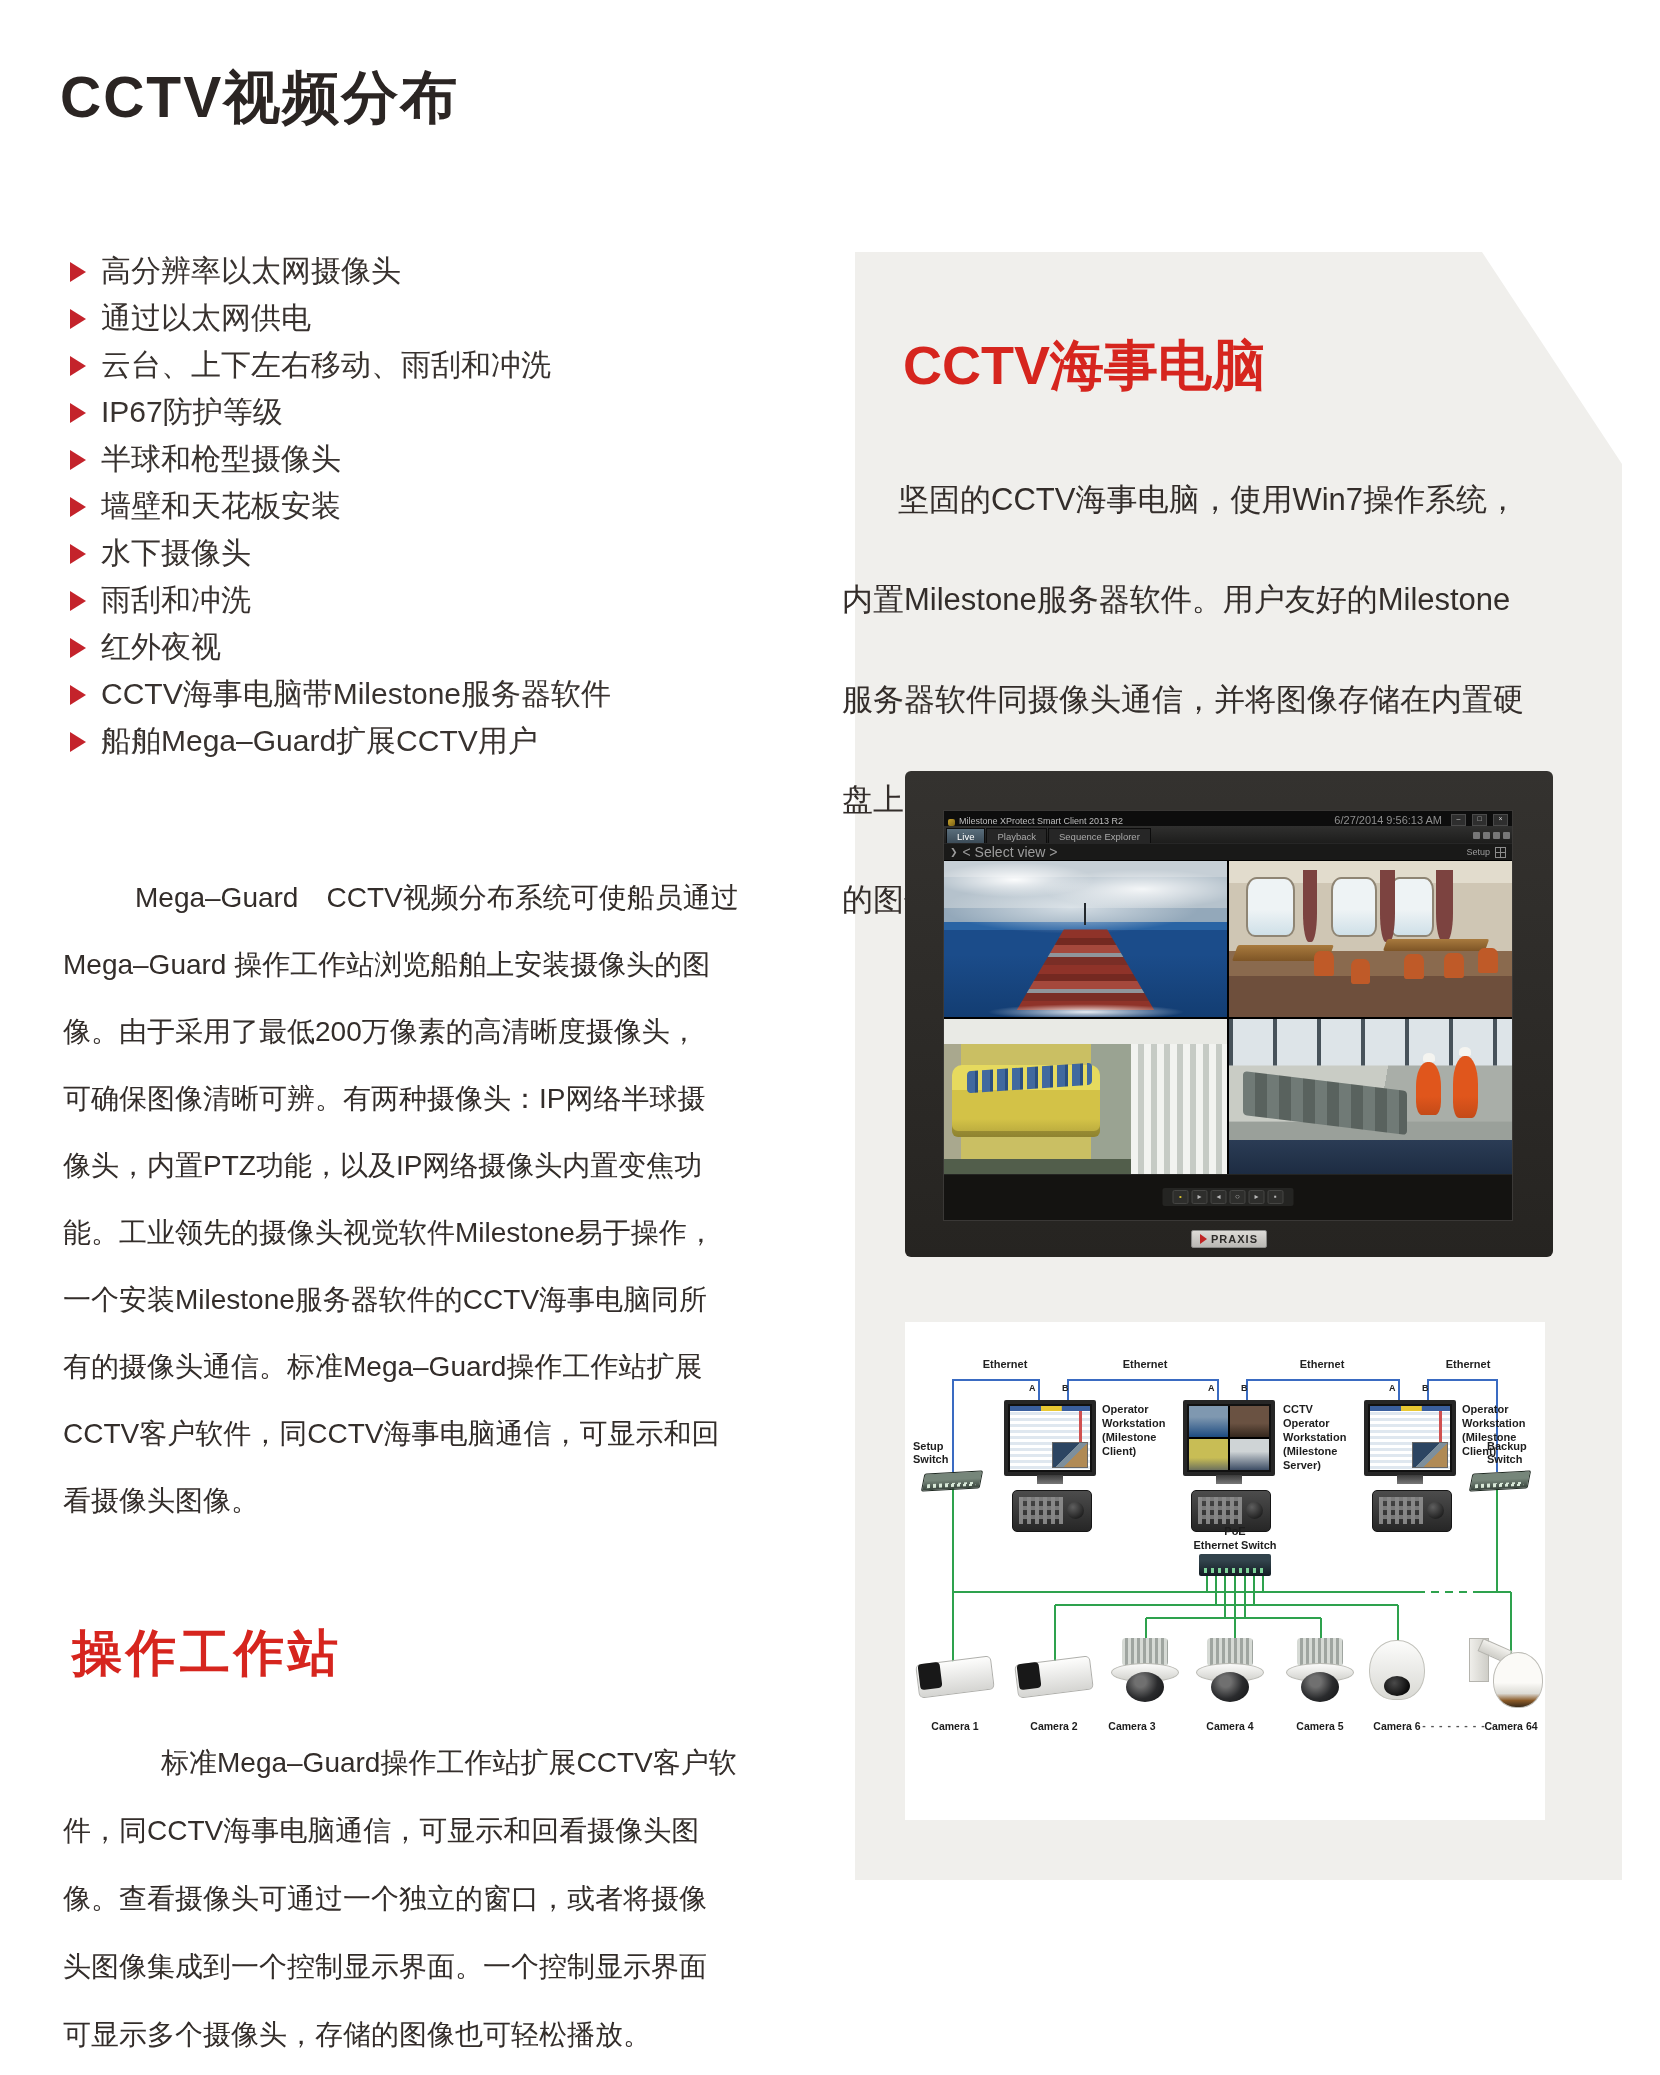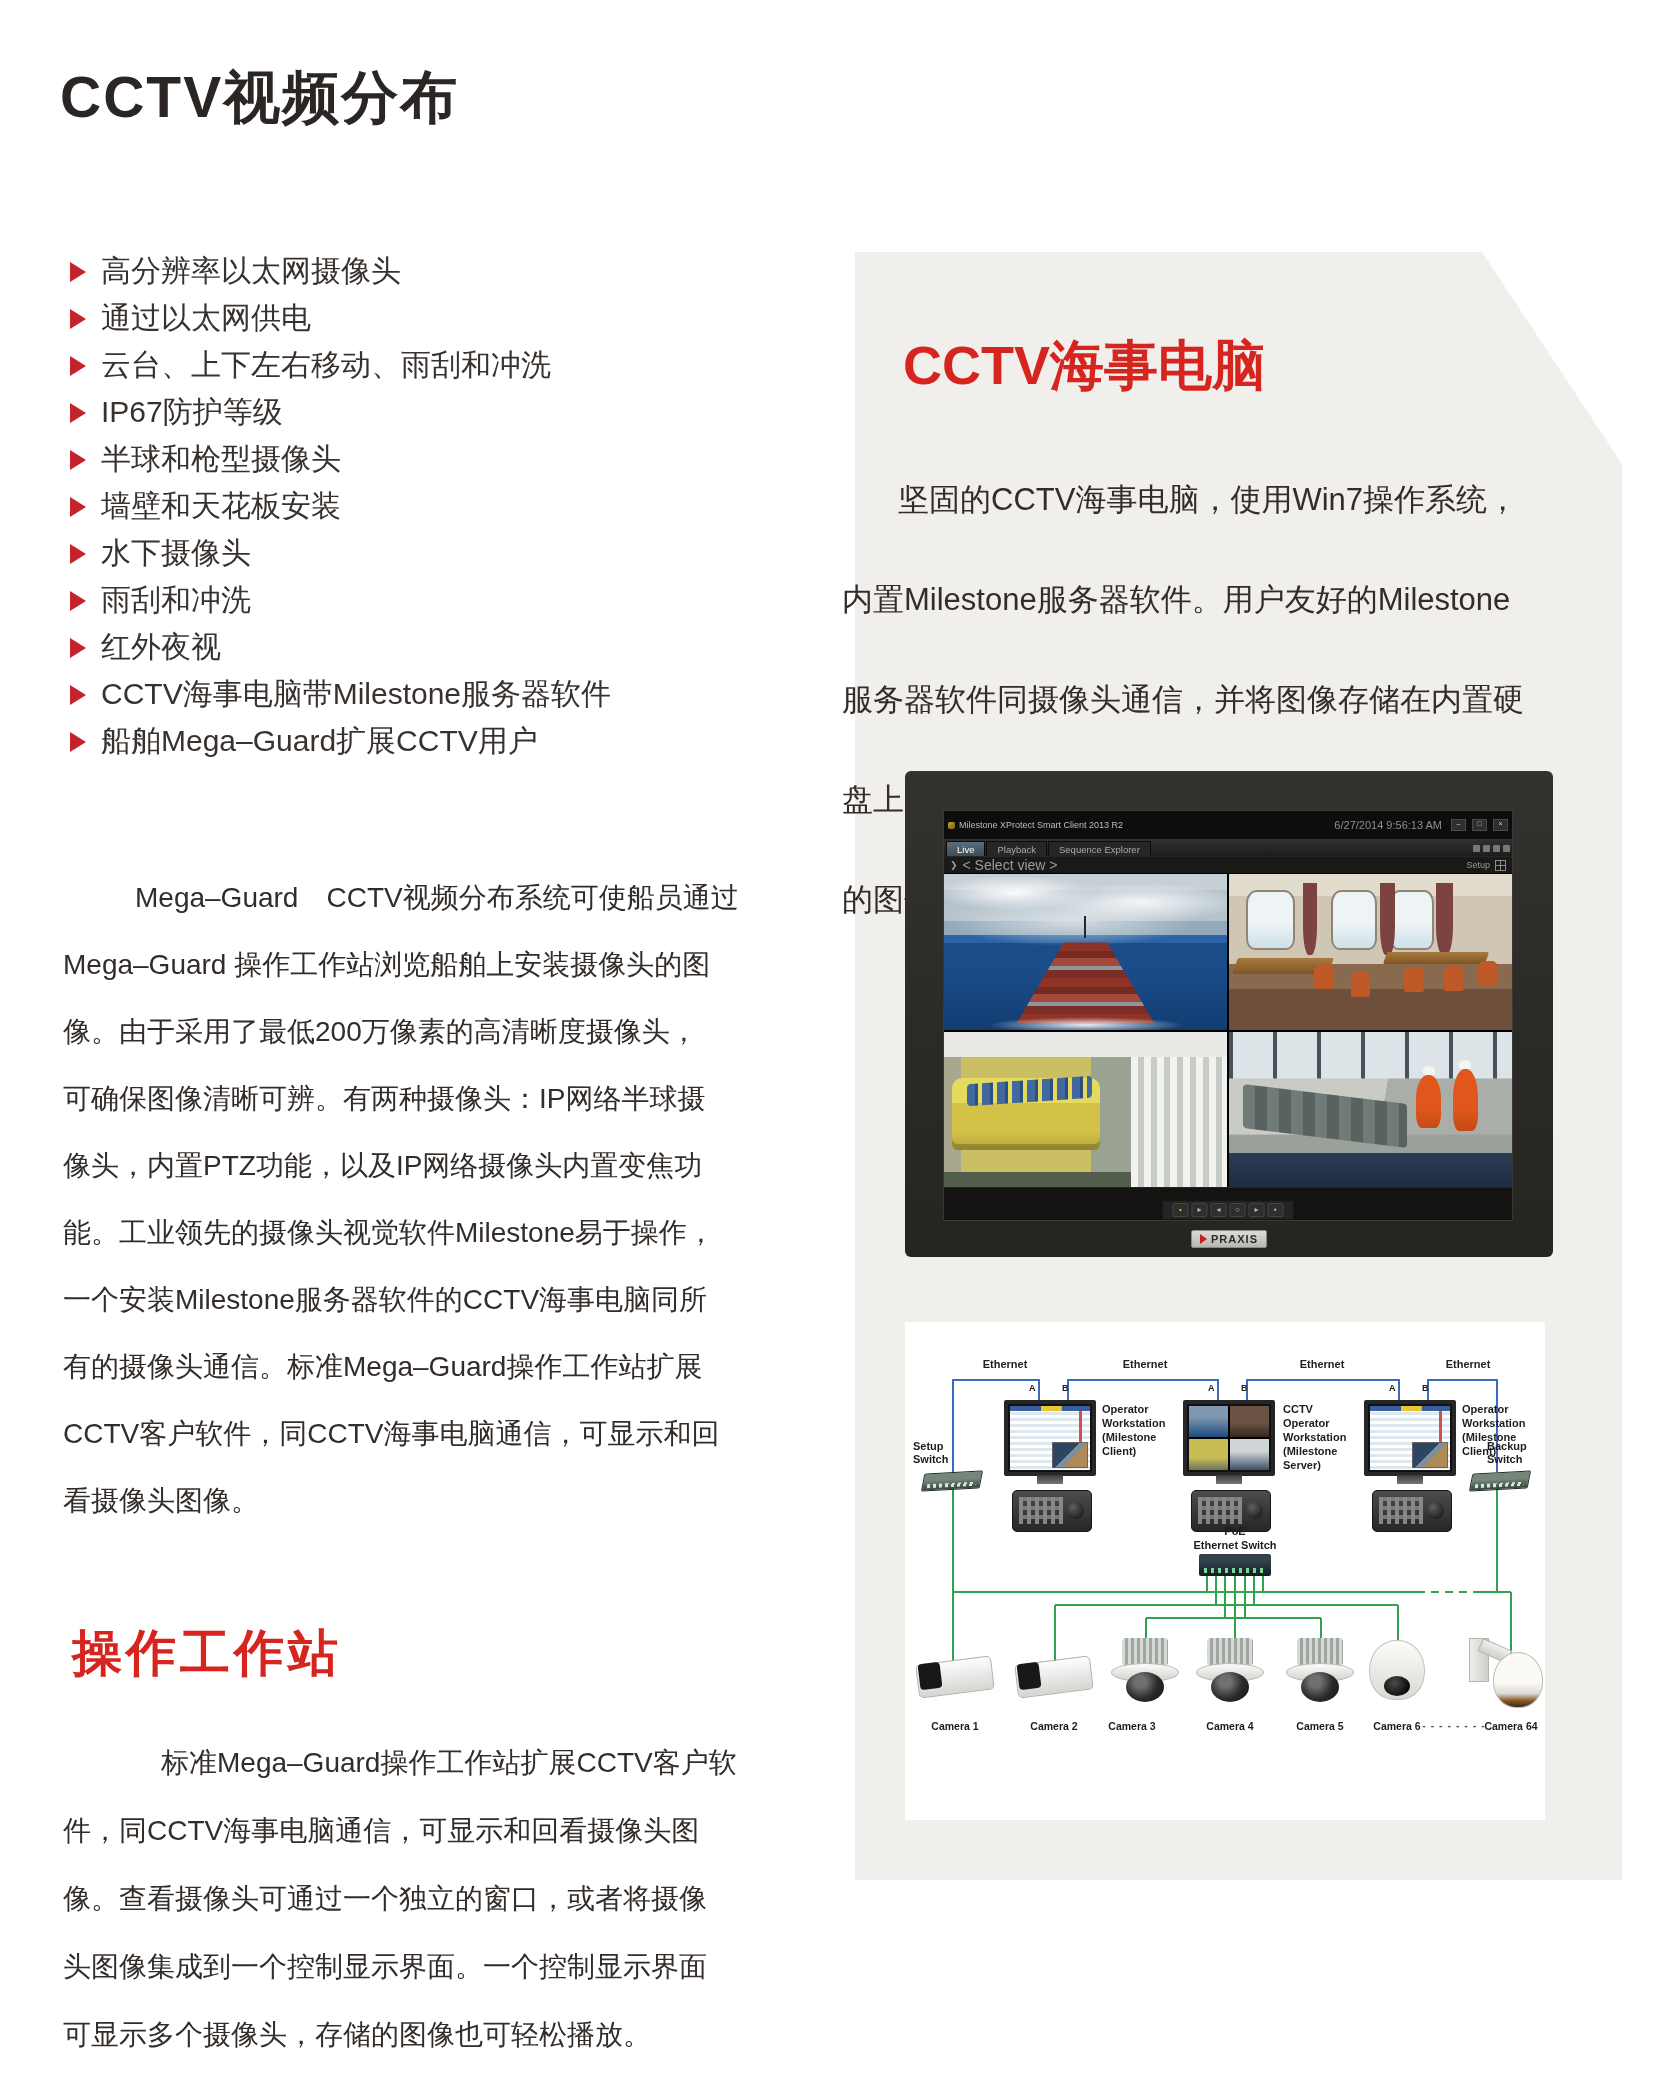--- a/index.html
+++ b/index.html
@@ -26,21 +26,21 @@
 
   
   .gray-panel{position:absolute;left:855px;top:252px;width:767px;height:1628px;background:#f0efec;
     clip-path:polygon(0 0,calc(100% - 140px) 0,100% 212px,100% 100%,0 100%);}
 
   
   .monitor{position:absolute;left:905px;top:771px;width:648px;height:486px;
            background:linear-gradient(180deg,#34322f,#262421);border-radius:6px;}
   .mwindow{position:absolute;left:38px;top:39px;width:570px;height:411px;background:#141311;
            border:1px solid #3a3836;box-sizing:border-box;}
-  .mtitle{height:28px;background:#0d0d0d;display:flex;align-items:center;padding:0 4px;gap:4px;}
+  .mtitle{height:15px;background:#0d0d0d;display:flex;align-items:flex-end;padding:0 4px;gap:4px;}
   .mtitle-icon{width:7px;height:7px;background:linear-gradient(135deg,#c7a22c,#7a6215);border-radius:2px;flex:none;}
   .mtitle-text{font-size:9px;color:#bdbdbd;flex:1;white-space:nowrap;overflow:hidden;}
   .mtime{font-size:11px;color:#8f8f8f;margin-right:3px;white-space:nowrap;}
   .wbtn{width:13px;height:10px;background:#2e2e2e;border:1px solid #4a4a4a;color:#cfcfcf;
         font-size:7px;line-height:8px;text-align:center;margin-left:2px;flex:none;}
   .mtabs{height:17px;background:linear-gradient(180deg,#30302f,#1d1d1c);display:flex;
          align-items:flex-end;padding:0 2px;}
   .mtab{font-size:9.5px;color:#a9a9a9;padding:2px 10px 1px;background:#262626;
         border:1px solid #0c0c0c;border-bottom:none;margin-right:1px;white-space:nowrap;}
   .mtab.active{background:linear-gradient(180deg,#5a6e7c,#3c4c58);color:#fff;}

